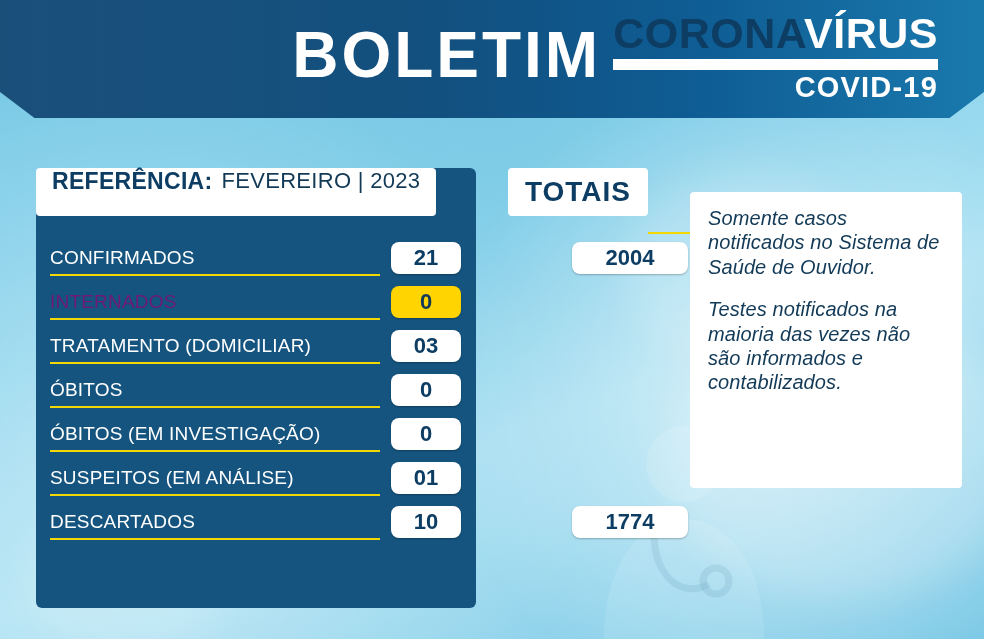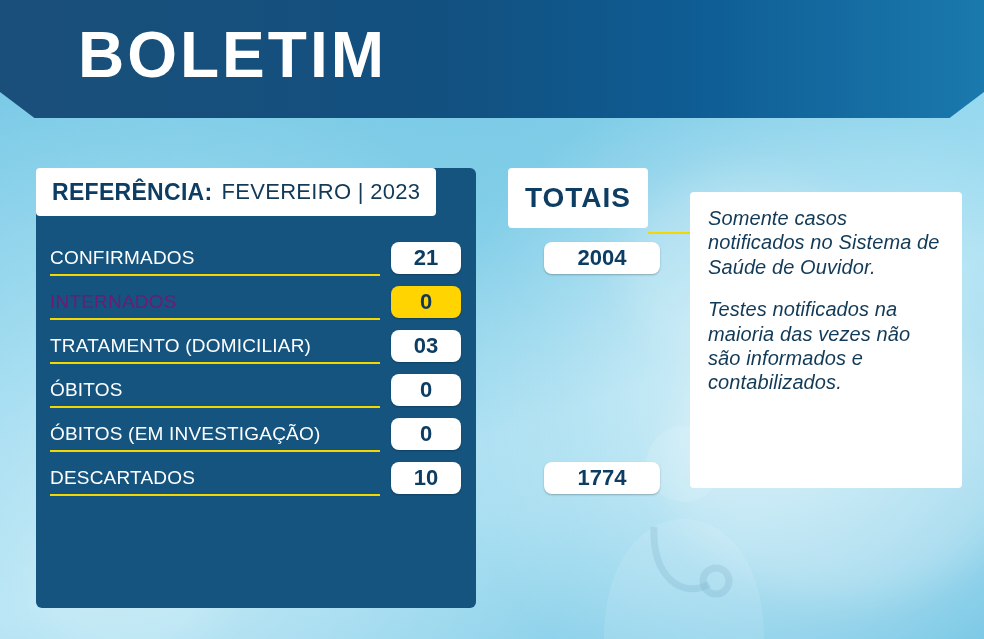--- a/index.html
+++ b/index.html
@@ -47,20 +47,21 @@
     clip-path: polygon(0 0, 100% 0, 100% 78%, 96.5% 100%, 3.5% 100%, 0 78%);
     display: flex;
     align-items: center;
   }
   .header-inner {
     display: flex;
     align-items: center;
     width: 100%;
     padding: 0 46px 8px 78px;
     gap: 12px;
+    justify-content: flex-end;
   }
   .boletim {
     color: #ffffff;
     font-size: 64px;
     font-weight: bold;
     letter-spacing: 3px;
     line-height: 1;
     font-family: "Liberation Sans", sans-serif;
   }
   .corona-block {
@@ -101,21 +102,20 @@
   }
 
   
   .ref-ribbon {
     position: absolute;
     left: 36px; top: 168px;
     height: 48px;
     background: #ffffff;
     border-radius: 4px;
     display: flex;
-    align-items: center;
     padding: 0 16px 0 16px;
     white-space: nowrap;
   }
   .ref-label {
     color: #0d3d63;
     font-size: 23px;
     font-weight: bold;
     letter-spacing: 0.3px;
   }
   .ref-value {
@@ -123,21 +123,21 @@
     font-size: 22px;
     font-weight: normal;
     margin-left: 9px;
     letter-spacing: 0.3px;
   }
 
   
   .totais-ribbon {
     position: absolute;
     left: 508px; top: 168px;
-    width: 140px; height: 60px;
+    width: 140px; height: 48px;
     background: #ffffff;
     border-radius: 4px;
     display: flex;
     align-items: center;
     justify-content: center;
   }
   .totais-label {
     color: #0d3d63;
     font-size: 28px;
     font-weight: bold;
@@ -184,21 +184,21 @@
     align-items: center;
     justify-content: center;
     color: #0d3d63;
     font-size: 22px;
     font-weight: bold;
     z-index: 4;
     box-shadow: 0 1px 2px rgba(0,0,0,0.25);
   }
   .pill.yellow { background: #ffd400; color: #123a57; }
   .pill-month { left: 355px; }
-  .pill-total { left: 508px; min-width: 116px; }
+  .pill-total { left: 536px; min-width: 116px; }
 
   
   .note {
     position: absolute;
     left: 690px; top: 192px;
     width: 272px; height: 296px;
     background: #ffffff;
     border-radius: 4px;
     padding: 14px 16px 10px 18px;
   }
@@ -230,20 +230,27 @@
     <circle cx="150" cy="55" r="38" fill="#ffffff" opacity="0.5"></circle>
     <path d="M70 230 C70 150 110 110 150 110 C190 110 230 150 230 230 Z" fill="#ffffff" opacity="0.45"></path>
     <path d="M120 118 C118 170 150 190 175 175" stroke="#0d3d63" stroke-width="7" fill="none" opacity="0.35"></path>
     <circle cx="182" cy="172" r="13" stroke="#0d3d63" stroke-width="7" fill="none" opacity="0.35"></circle>
   </svg>
 </div>
 
 <div class="header">
   <div class="header-inner">
     <div class="boletim">BOLETIM</div>
+    <div class="corona-block">
+      <div class="corona-line">
+        <span class="corona-dark">CORONA</span><span class="corona-light">VÍRUS</span>
+      </div>
+      <div class="corona-rule"></div>
+      <div class="covid19">COVID-19</div>
+    </div>
   </div>
 </div>
 
 <div class="panel"></div>
 
 <div class="ref-ribbon">
   <span class="ref-label">REFERÊNCIA:</span>
   <span class="ref-value">FEVEREIRO | 2023</span>
 </div>
 
@@ -274,20 +281,25 @@
       <div class="row-label">ÓBITOS</div>
       <div class="row-underline" style="width: 330px;"></div>
       <div class="pill pill-month">0</div>
     </div>
     <div class="row">
       <div class="row-label">ÓBITOS (EM INVESTIGAÇÃO)</div>
       <div class="row-underline" style="width: 330px;"></div>
       <div class="pill pill-month">0</div>
     </div>
     <div class="row">
+      <div class="row-label">SUSPEITOS (EM ANÁLISE)</div>
+      <div class="row-underline" style="width: 330px;"></div>
+      <div class="pill pill-month">01</div>
+    </div>
+    <div class="row">
       <div class="row-label">DESCARTADOS</div>
       <div class="row-underline" style="width: 330px;"></div>
       <div class="pill pill-month">10</div>
       <div class="pill pill-total">1774</div>
     </div>
   </div>
 
 <div class="note">
   <p>Somente casos notificados no Sistema de Saúde de Ouvidor.</p>
   <p>Testes notificados na maioria das vezes não são informados e contabilizados.</p>

